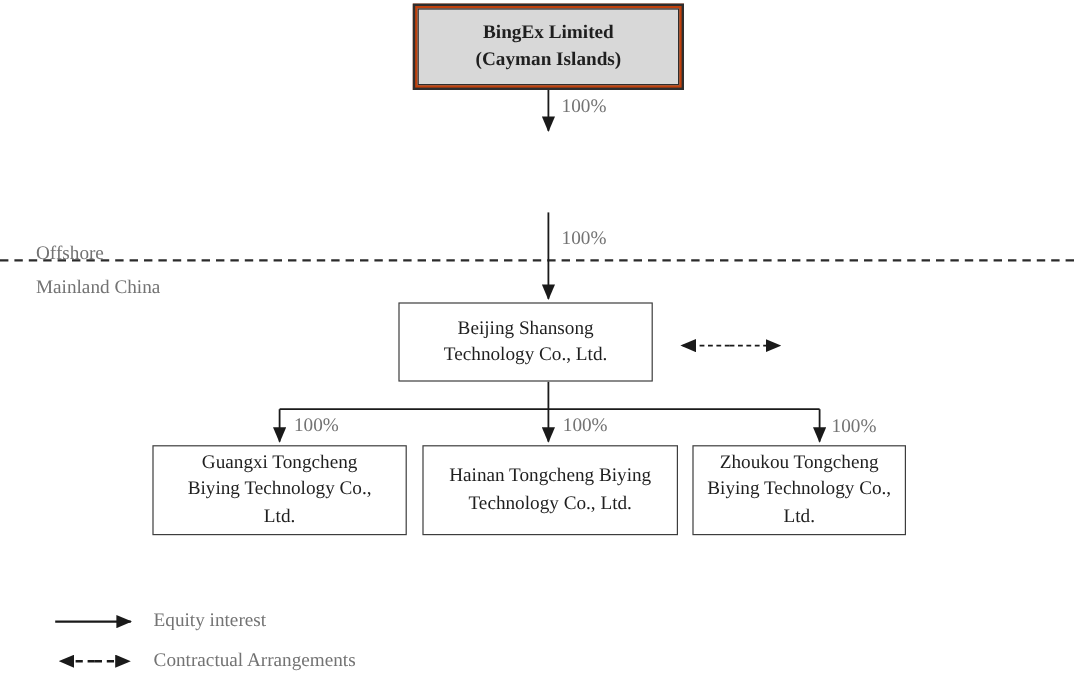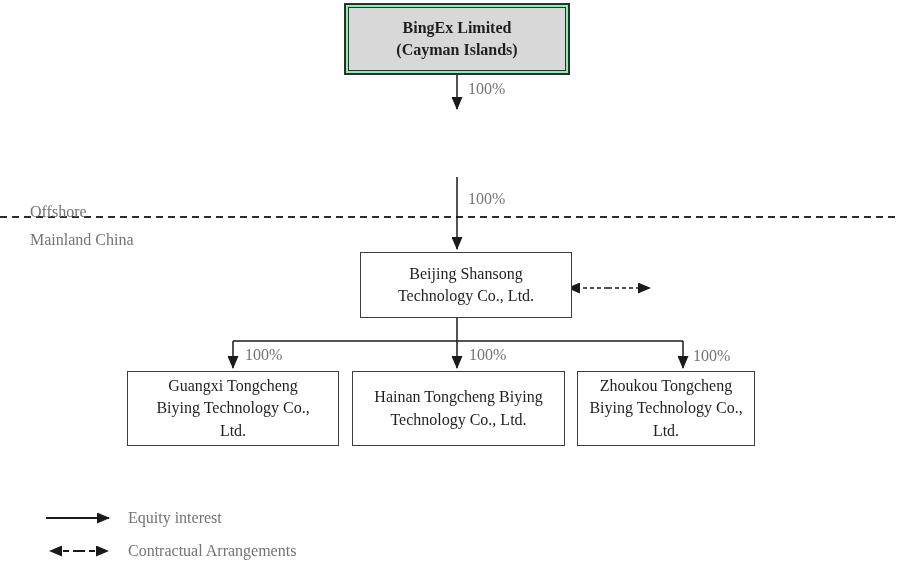--- a/index.html
+++ b/index.html
@@ -32,21 +32,21 @@
     text-align: center;
   }
   .node-label {
     white-space: pre-line;
     font-size: 16px;
     line-height: 1.38;
     color: #1f1f1f;
   }
   .parent-node {
     border: 2px solid #2e2e2e;
-    background: #86efac;
+    background: #c2410c;
     padding: 2px;
   }
   .parent-inner {
     box-sizing: border-box;
     width: 100%;
     height: 100%;
     border: 1px solid #2e2e2e;
     background: #d8d8d8;
     display: flex;
     align-items: center;
@@ -96,21 +96,21 @@
   </svg>
 
   <div class="node parent-node" style="left:344px; top:3px; width:226px; height:72px;">
     <div class="parent-inner">
       <span class="node-label">BingEx Limited
 (Cayman Islands)</span>
     </div>
   </div>
 
 
-  <div class="node" style="left:360px; top:252px; width:212px; height:66px;">
+  <div class="node" style="left:332px; top:252px; width:212px; height:66px;">
     <span class="node-label">Beijing Shansong
 Technology Co., Ltd.</span>
   </div>
 
 
   <div class="node" style="left:127px; top:371px; width:212px; height:75px;">
     <span class="node-label">Guangxi Tongcheng
 Biying Technology Co.,
 Ltd.</span>
   </div>

